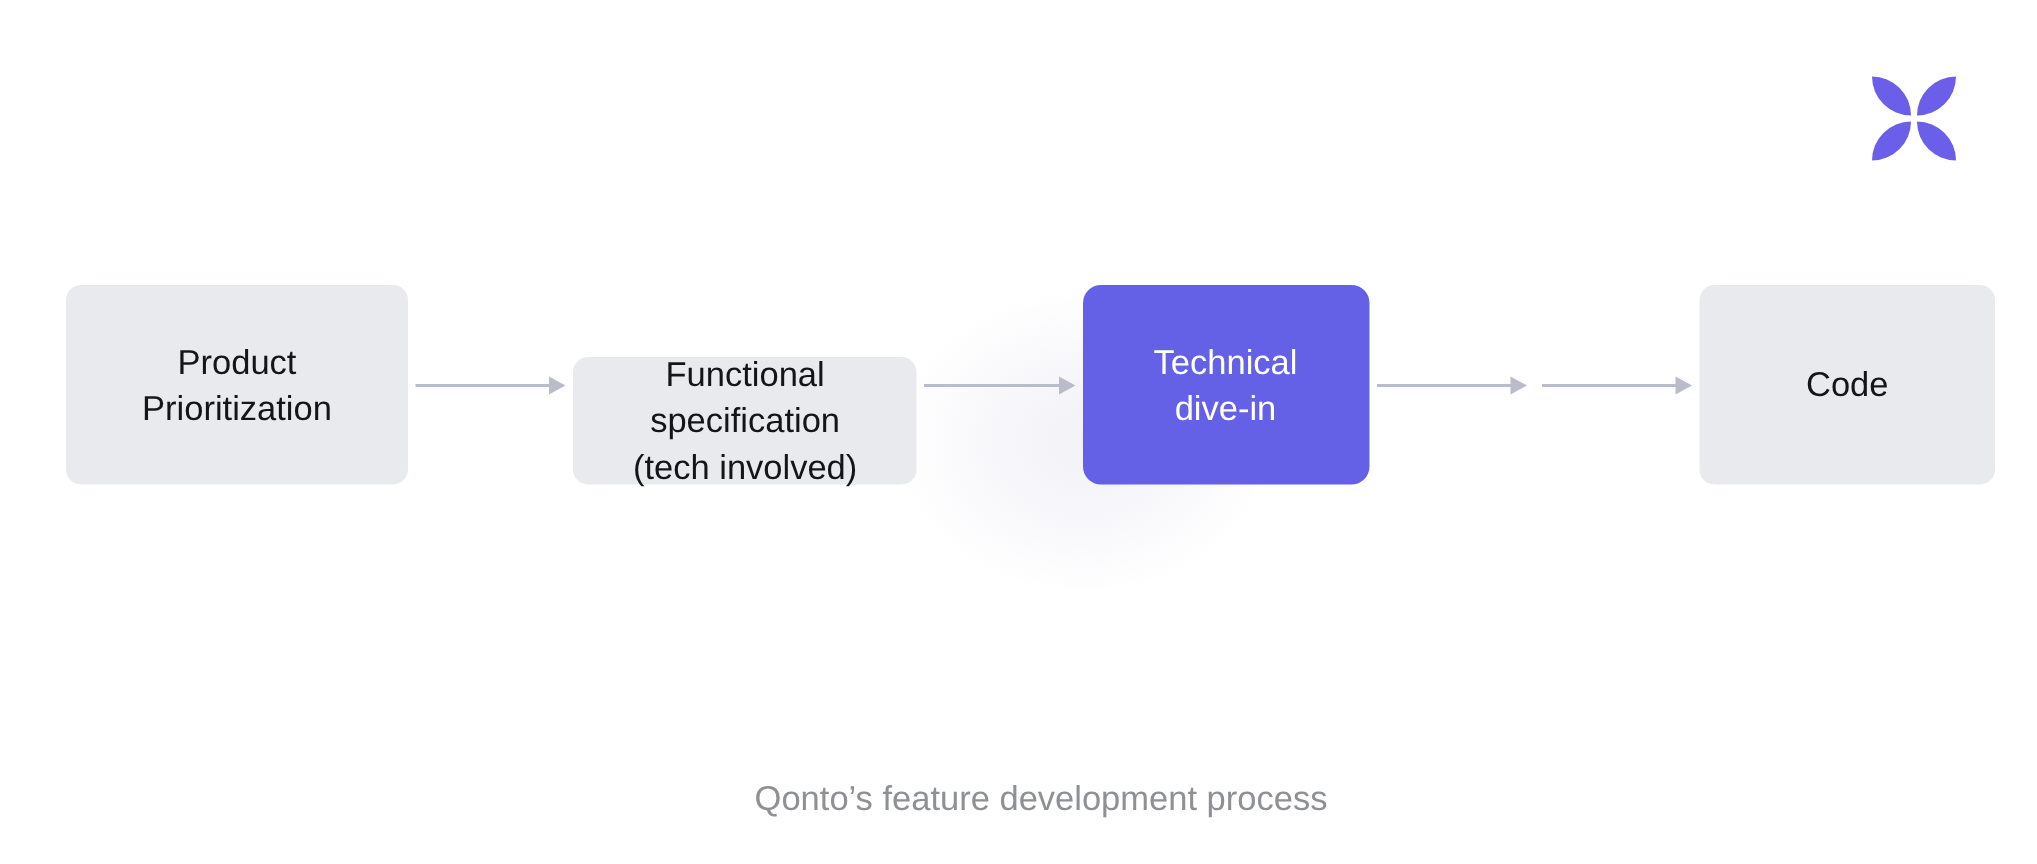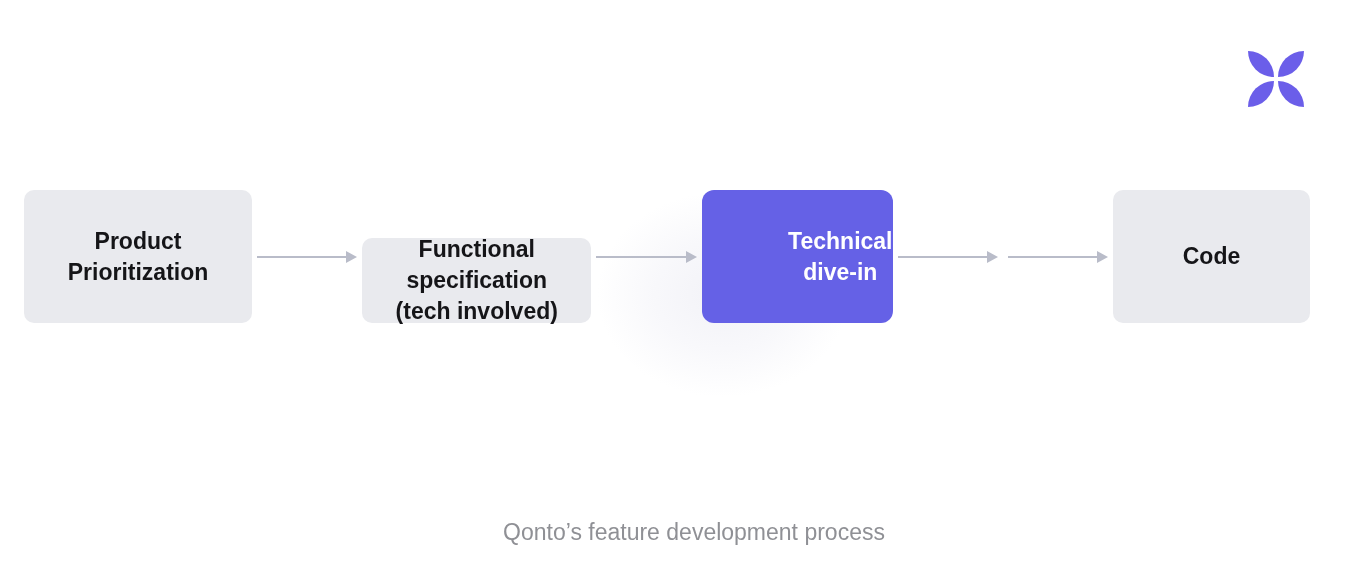--- a/index.html
+++ b/index.html
@@ -40,27 +40,26 @@
     width: 350px;
     height: 285px;
     background: radial-gradient(ellipse 50% 50% at 50% 50%,
       #f2f2f7 0%, rgba(246,246,250,0.75) 40%, rgba(255,255,255,0) 72%);
     pointer-events: none;
   }
 
   
   .flow {
     position: absolute;
-    left: 24px;
+    left: 44px;
     top: 190px;
     width: 1286px;
     height: 133px;
     display: flex;
     align-items: stretch;
-    font-weight: bold;
   }
   .node {
     background: #e9eaee;
     border-radius: 10px;
     display: flex;
     align-items: center;
     justify-content: center;
     text-align: center;
     color: #151518;
     font-size: 23px;
@@ -69,21 +68,20 @@
   }
   .node .label { white-space: pre-line; }
   .node.w-lg { width: 228px; }
   .node.w-sm { width: 191px; }
   .node.highlight {
     background: #6561e6;
     color: #ffffff;
     border-radius: 12px;
     position: relative;
     z-index: 1;
-    justify-content: flex-end;
   }
 
   .arrow {
     flex: 1 1 auto;
     display: flex;
     align-items: center;
     padding: 0 5px;
   }
   .arrow .shaft {
     flex: 1;

